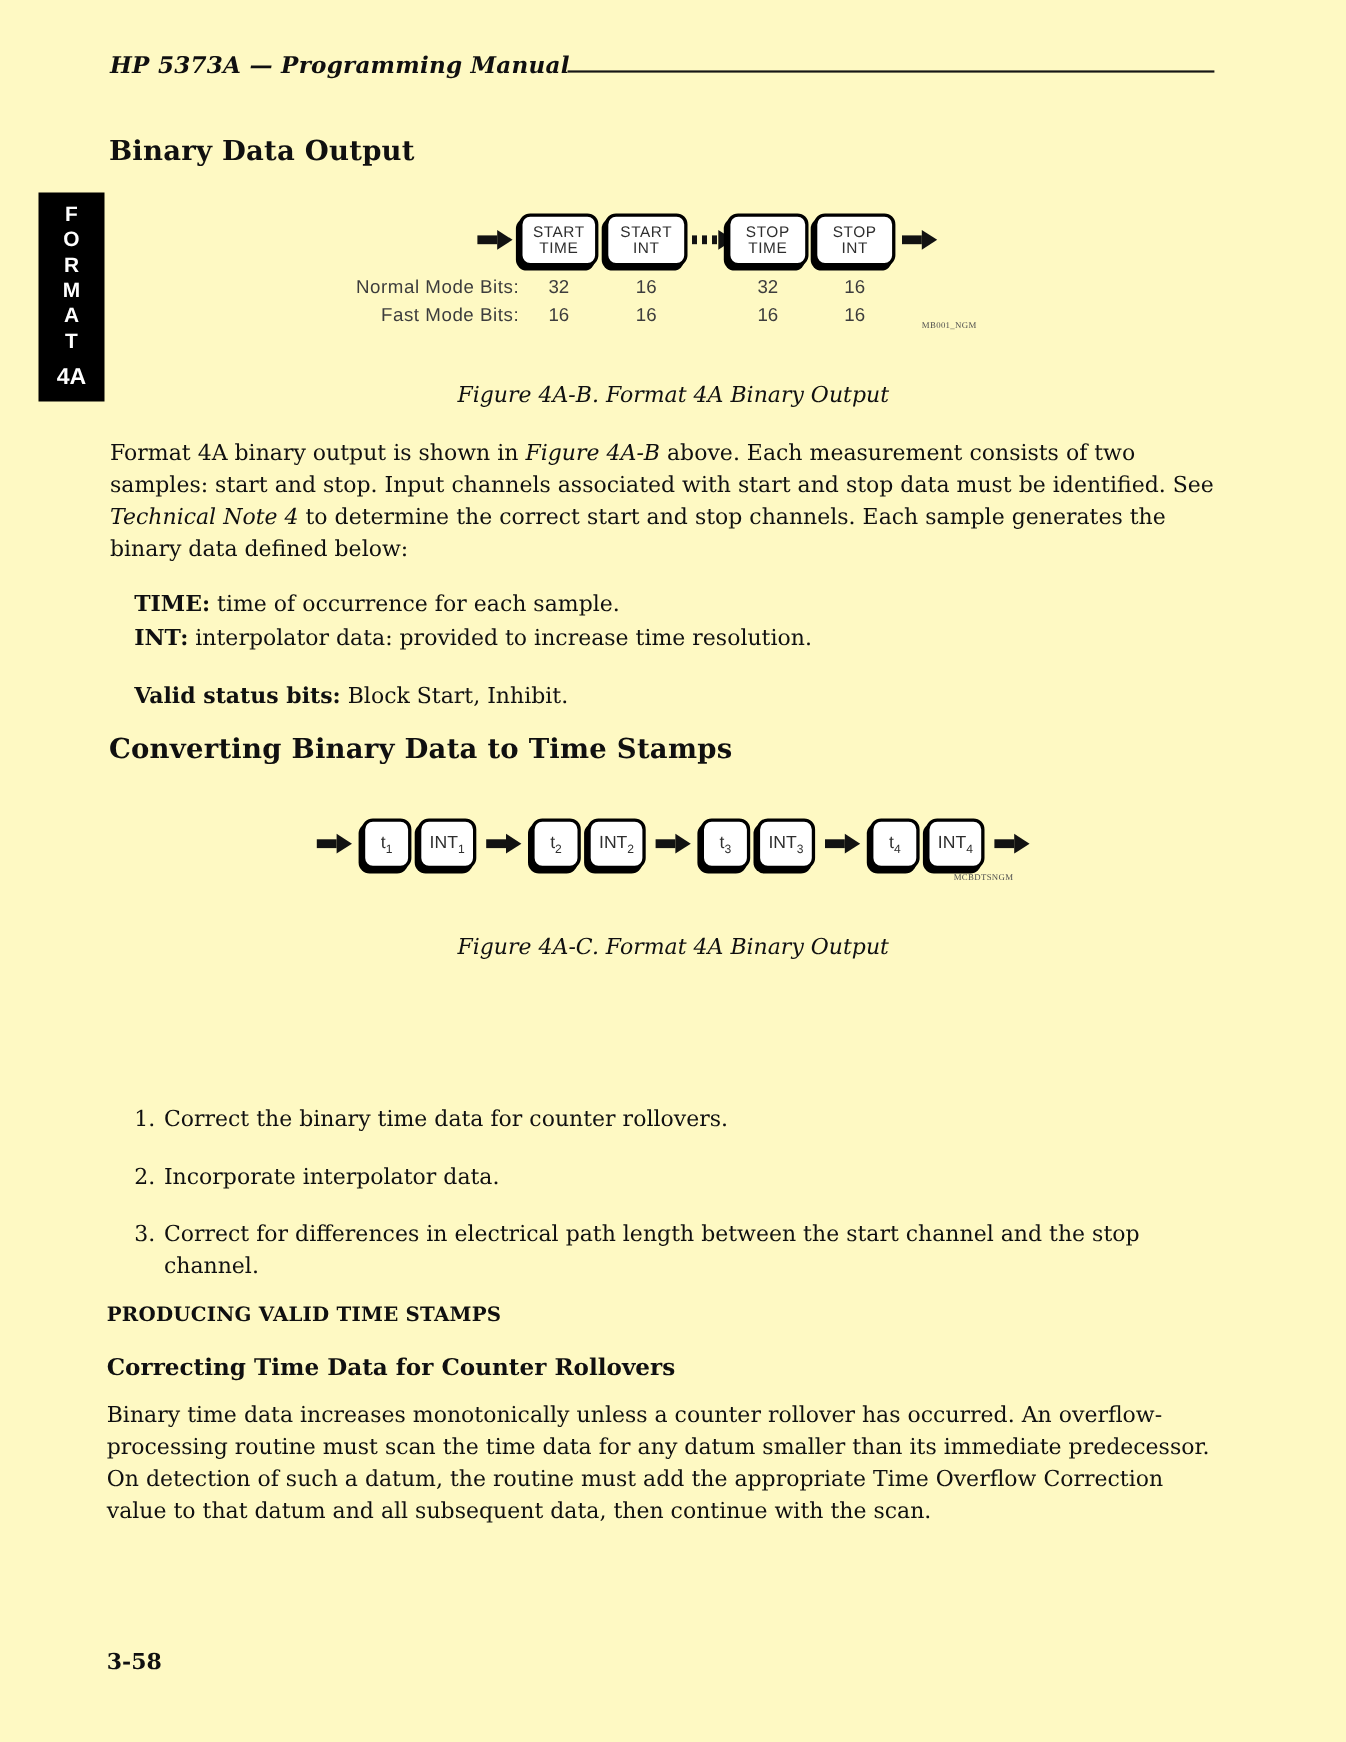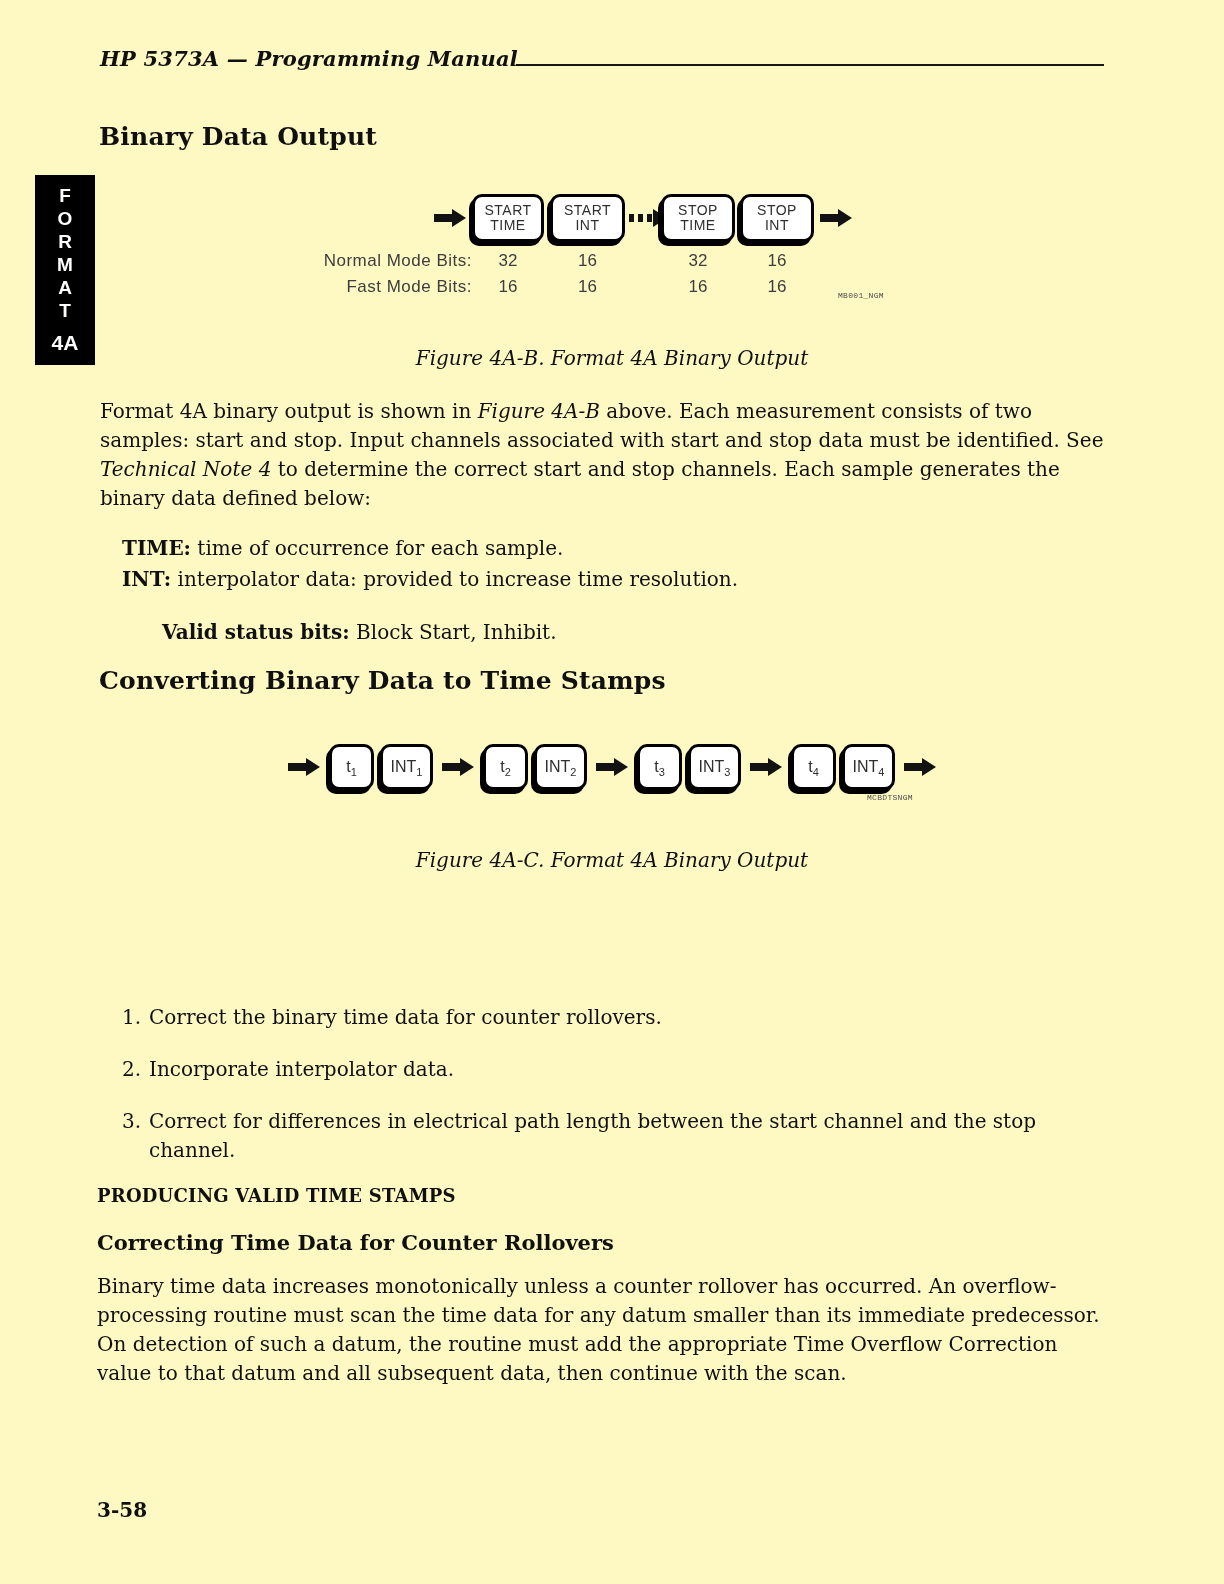--- a/index.html
+++ b/index.html
@@ -100,36 +100,36 @@
     font-family:Liberation Sans, sans-serif;
     font-size:17px; color:#3d3d3d; letter-spacing:0.5px;
   }
   .bitval {
     position:absolute; text-align:center;
     font-family:"Liberation Sans", sans-serif;
     font-size:17px; color:#3d3d3d;
   }
   .figcode {
     position:absolute;
-    font-family:Liberation Mono, monospace;
+    font-family:Liberation Serif, serif;
     font-size:8px; color:#4c4c4c; letter-spacing:0.3px;text-align:right;
   }
   .caption {
     position:absolute; left:0; width:1224px; text-align:center;
     font-style:italic; font-size:20px;
   }
   
   .para {
     position:absolute; left:100px; width:1018px;
     font-size:20px; line-height:29px;
   }
   .para em { font-style:italic; }
   .def { position:absolute; left:122px; font-size:20px; }
   .def strong, .vstat strong { font-weight:bold; }
-  .vstat { position:absolute; left:122px; font-size:20px;margin-left:40px; }
+  .vstat { position:absolute; left:122px; font-size:20px; }
   .li {
     position:absolute; left:122px; width:995px;
     font-size:20px; line-height:29px; padding-left:27px;
   }
   .li .num { position:absolute; left:0; }
   .pagenum {
     position:absolute; left:97px; top:1498px;
     font-size:20px; font-weight:bold;
   }
 </style>

